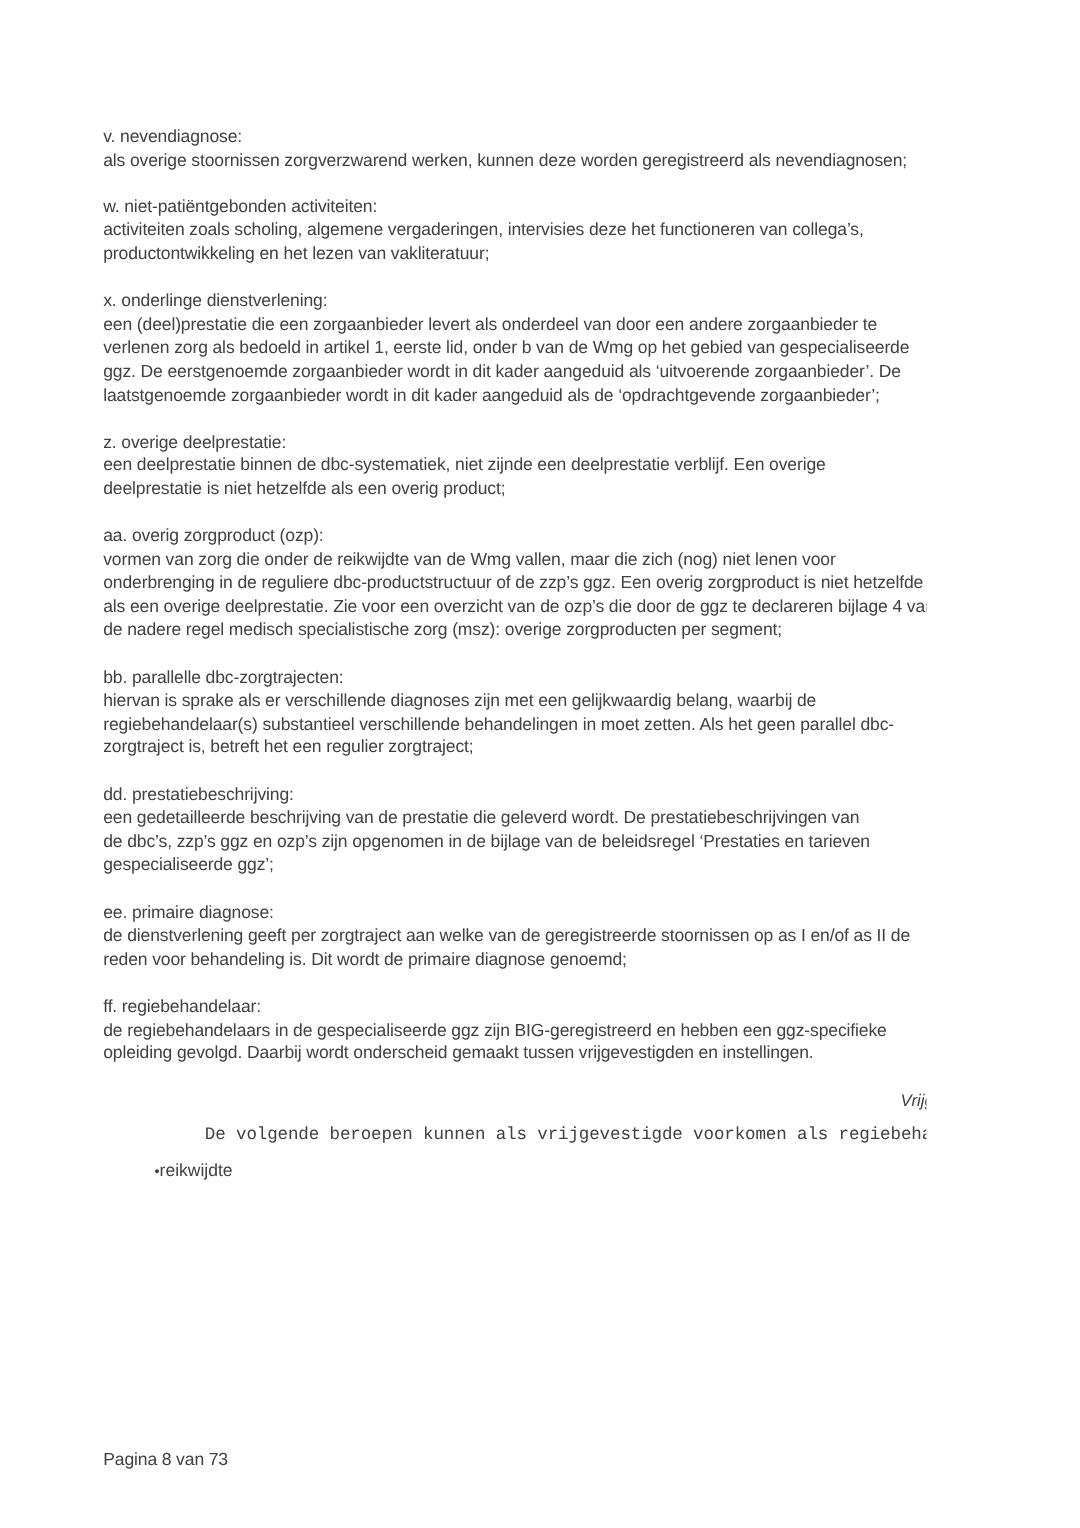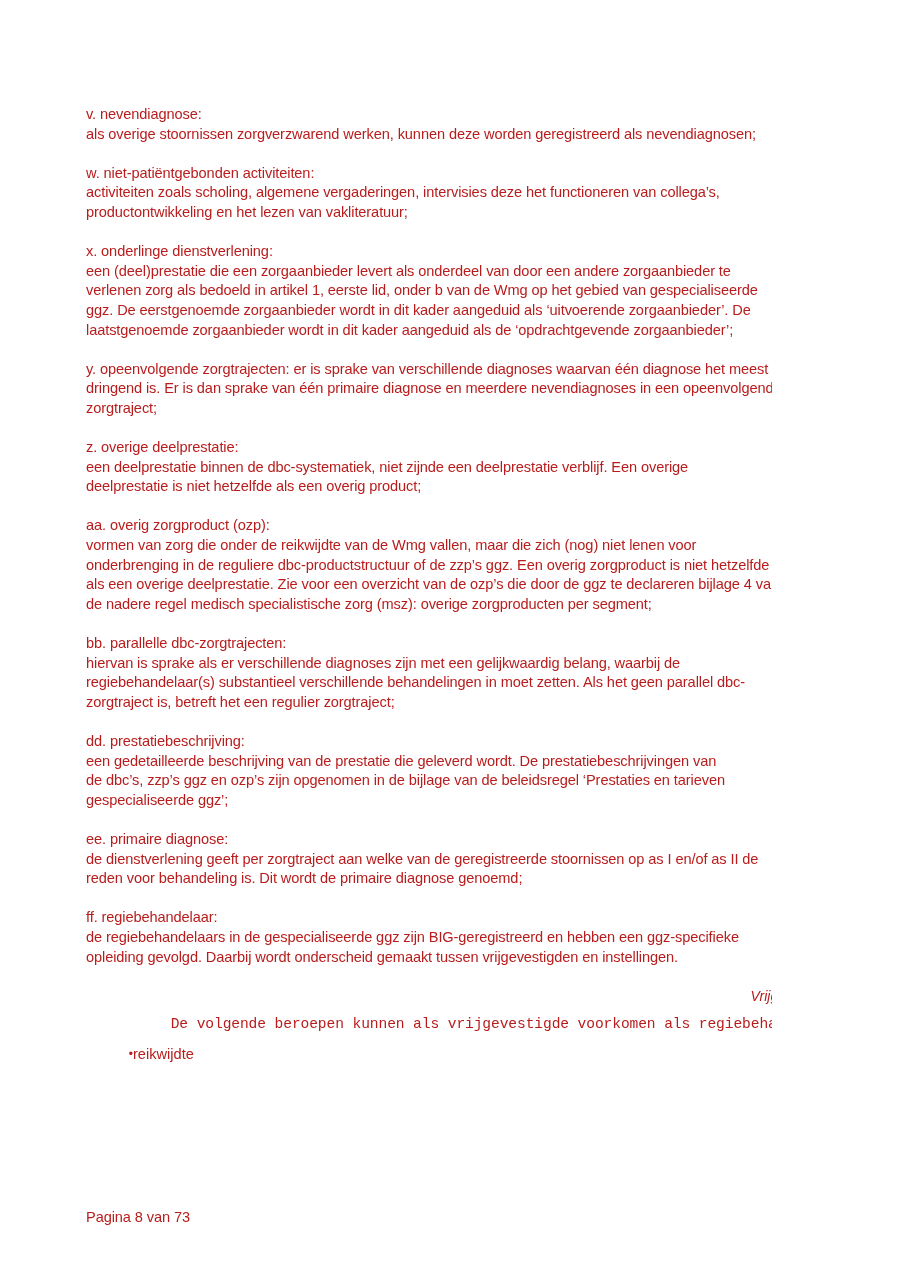--- a/index.html
+++ b/index.html
@@ -5,21 +5,21 @@
   html, body {
     margin: 0;
     padding: 0;
     background: #ffffff;
   }
   .page {
     position: relative;
     width: 772px;
     height: 1273px;
     background: #ffffff;
-    color: #b91c1c;
+    color: #404040;
     font-family: "Liberation Sans", sans-serif;
     overflow: hidden;
   }
   .content {
     position: absolute;
     left: 86px;
     top: 105px;
     width: 760px;
   }
   .para {
@@ -79,23 +79,20 @@
     <p class="para">v. nevendiagnose:
 als overige stoornissen zorgverzwarend werken, kunnen deze worden geregistreerd als nevendiagnosen;</p>
     <p class="para">w. niet-patiëntgebonden activiteiten:
 activiteiten zoals scholing, algemene vergaderingen, intervisies deze het functioneren van collega’s,
 productontwikkeling en het lezen van vakliteratuur;</p>
     <p class="para">x. onderlinge dienstverlening:
 een (deel)prestatie die een zorgaanbieder levert als onderdeel van door een andere zorgaanbieder te
 verlenen zorg als bedoeld in artikel 1, eerste lid, onder b van de Wmg op het gebied van gespecialiseerde
 ggz. De eerstgenoemde zorgaanbieder wordt in dit kader aangeduid als ‘uitvoerende zorgaanbieder’. De
 laatstgenoemde zorgaanbieder wordt in dit kader aangeduid als de ‘opdrachtgevende zorgaanbieder’;</p>
-    <p class="para">y. opeenvolgende zorgtrajecten: er is sprake van verschillende diagnoses waarvan één diagnose het meest
-dringend is. Er is dan sprake van één primaire diagnose en meerdere nevendiagnoses in een opeenvolgend
-zorgtraject;</p>
     <p class="para">z. overige deelprestatie:
 een deelprestatie binnen de dbc-systematiek, niet zijnde een deelprestatie verblijf. Een overige
 deelprestatie is niet hetzelfde als een overig product;</p>
     <p class="para">aa. overig zorgproduct (ozp):
 vormen van zorg die onder de reikwijdte van de Wmg vallen, maar die zich (nog) niet lenen voor
 onderbrenging in de reguliere dbc-productstructuur of de zzp’s ggz. Een overig zorgproduct is niet hetzelfde
 als een overige deelprestatie. Zie voor een overzicht van de ozp’s die door de ggz te declareren bijlage 4 van
 de nadere regel medisch specialistische zorg (msz): overige zorgproducten per segment;</p>
     <p class="para">bb. parallelle dbc-zorgtrajecten:
 hiervan is sprake als er verschillende diagnoses zijn met een gelijkwaardig belang, waarbij de

